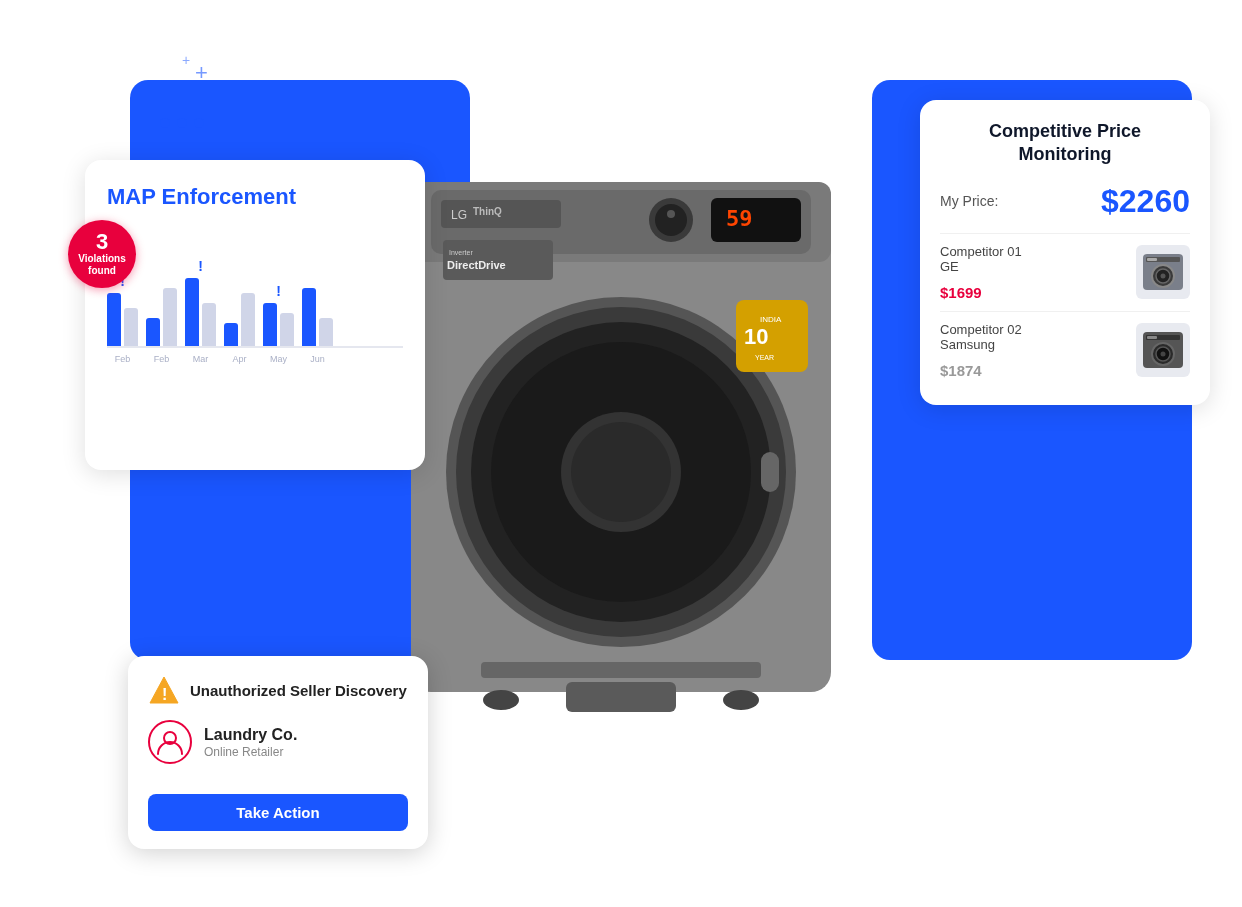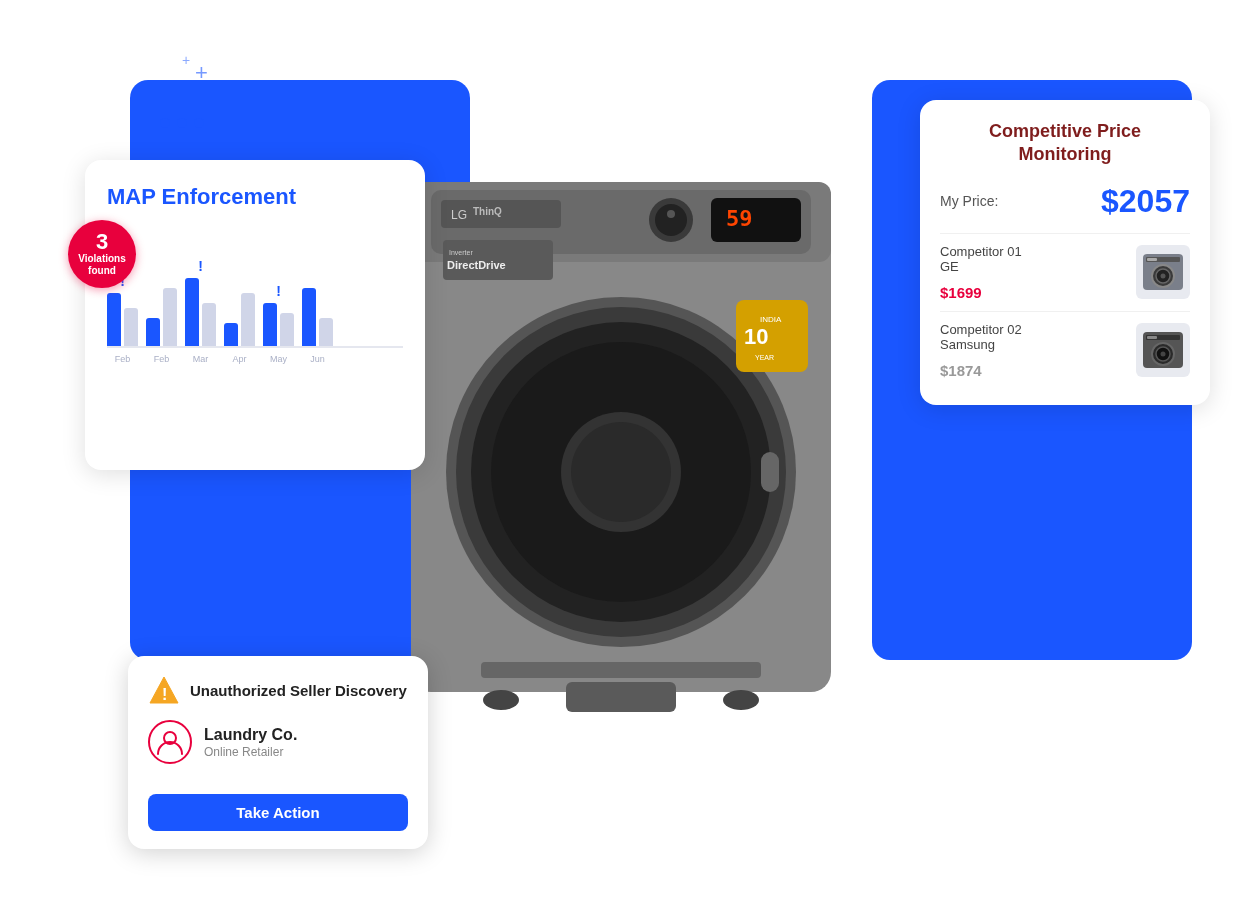--- a/index.html
+++ b/index.html
@@ -177,21 +177,21 @@
       width: 290px;
       background: #fff;
       border-radius: 16px;
       box-shadow: 0 4px 24px rgba(0,0,0,0.13);
       z-index: 10;
       padding: 20px 20px 16px 20px;
     }
     .price-card-title {
       font-size: 18px;
       font-weight: 700;
-      color: #7f1d1d;
+      color: #0f172a;
       text-align: center;
       margin-bottom: 16px;
       line-height: 1.3;
     }
     .my-price-row {
       display: flex;
       align-items: center;
       justify-content: space-between;
       margin-bottom: 13px;
     }
@@ -405,21 +405,21 @@
     <div class="chart-label">Apr</div>
     <div class="chart-label">May</div>
     <div class="chart-label">Jun</div>
   </div>
 </div>
 
 <div class="price-card">
   <div class="price-card-title">Competitive Price Monitoring</div>
   <div class="my-price-row">
     <span class="my-price-label">My Price:</span>
-    <span class="my-price-value">$2057</span>
+    <span class="my-price-value">$2260</span>
   </div>
 
   <div class="competitor-row">
     <div class="competitor-info">
       <div class="competitor-name">Competitor 01</div>
       <div class="competitor-name">GE</div>
       <div class="competitor-price price-red">$1699</div>
     </div>
     <div class="competitor-thumb">
       <svg class="washer-icon-sm" viewBox="0 0 44 44" fill="none" xmlns="http://www.w3.org/2000/svg">

